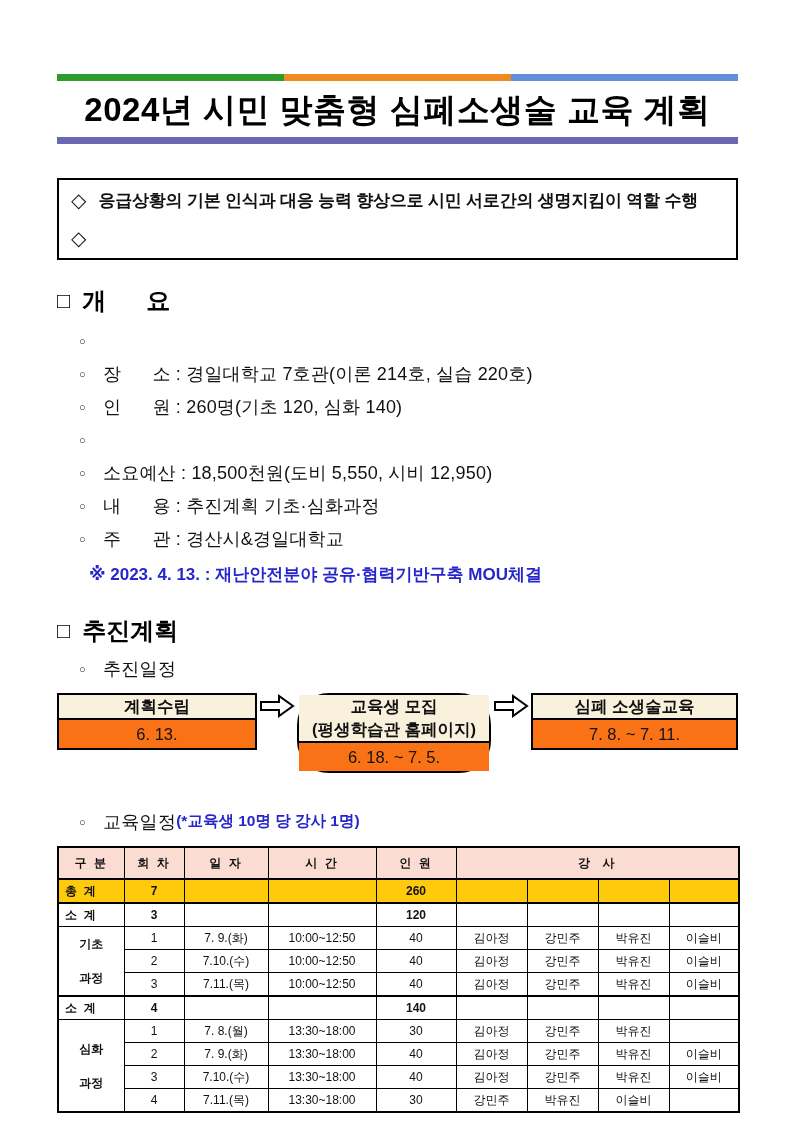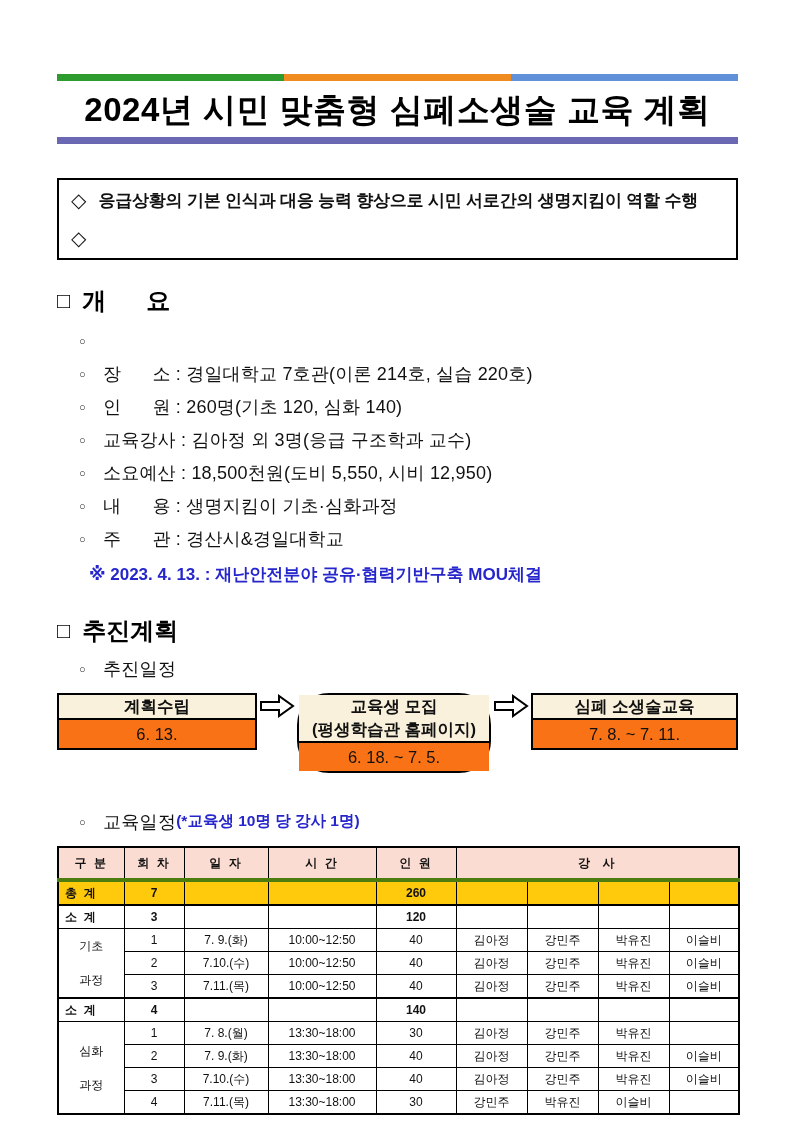--- a/index.html
+++ b/index.html
@@ -68,24 +68,24 @@
 
   
   .sched{border-collapse:collapse;width:681px;margin-top:9px;table-layout:fixed;
     border:2px solid #000;font-size:12px;}
   .sched th,.sched td{border:1px solid #000;text-align:center;padding:0;
     white-space:pre-wrap;overflow:hidden;}
   .sched thead th{background:var(--table-header-pink,#fbdcd2);height:30px;
     font-weight:bold;border-bottom:2px solid #000;letter-spacing:2px;}
   .sched tbody td{height:22px;}
   .sched tr.row-total td{background:var(--total-row-yellow,#ffc90c);font-weight:bold;}
-  .sched tr.row-total{border-top:4px solid #4d7c0f;border-bottom:2px solid #000;}
+  .sched tr.row-total{border-top:2px solid #4d7c0f;border-bottom:2px solid #000;}
   .sched tr.row-subtotal td{font-weight:bold;}
   .sched tr.row-subtotal{border-top:2px solid #000;}
-  .sched td.group{white-space:pre-line;line-height:34px;font-weight:normal;}
+  .sched td.group{white-space:pre-line;line-height:34px;font-weight:bold;}
   .sched tr.row-total td:first-child,
   .sched tr.row-subtotal td:first-child{text-align:left;padding-left:6px;}
 </style>
 </head>
 <body>
 
 <div class="page">
   <div class="content">
 
     <div class="tricolor">
@@ -118,29 +118,28 @@
       <div class="ov-item">
         <span class="circ">○</span>
         <span class="txt">장      소 : 경일대학교 7호관(이론 214호, 실습 220호)</span>
       </div>
       <div class="ov-item">
         <span class="circ">○</span>
         <span class="txt">인      원 : 260명(기초 120, 심화 140)</span>
       </div>
       <div class="ov-item">
         <span class="circ">○</span>
-        <span class="txt">교육강사 : 김아정 외 3명(응급 구조학과 교수)</span>
       </div>
       <div class="ov-item">
         <span class="circ">○</span>
         <span class="txt">소요예산 : 18,500천원(도비 5,550, 시비 12,950)</span>
       </div>
       <div class="ov-item">
         <span class="circ">○</span>
-        <span class="txt">내      용 : 생명지킴이 기초·심화과정</span>
+        <span class="txt">내      용 : 추진계획 기초·심화과정</span>
       </div>
       <div class="ov-item">
         <span class="circ">○</span>
         <span class="txt">주      관 : 경산시&amp;경일대학교</span>
       </div>
     </div>
     <div class="blue-note">※ 2023. 4. 13. : 재난안전분야 공유·협력기반구축 MOU체결</div>
 
     <div class="sec-heading">
       <span class="sq">□</span>

